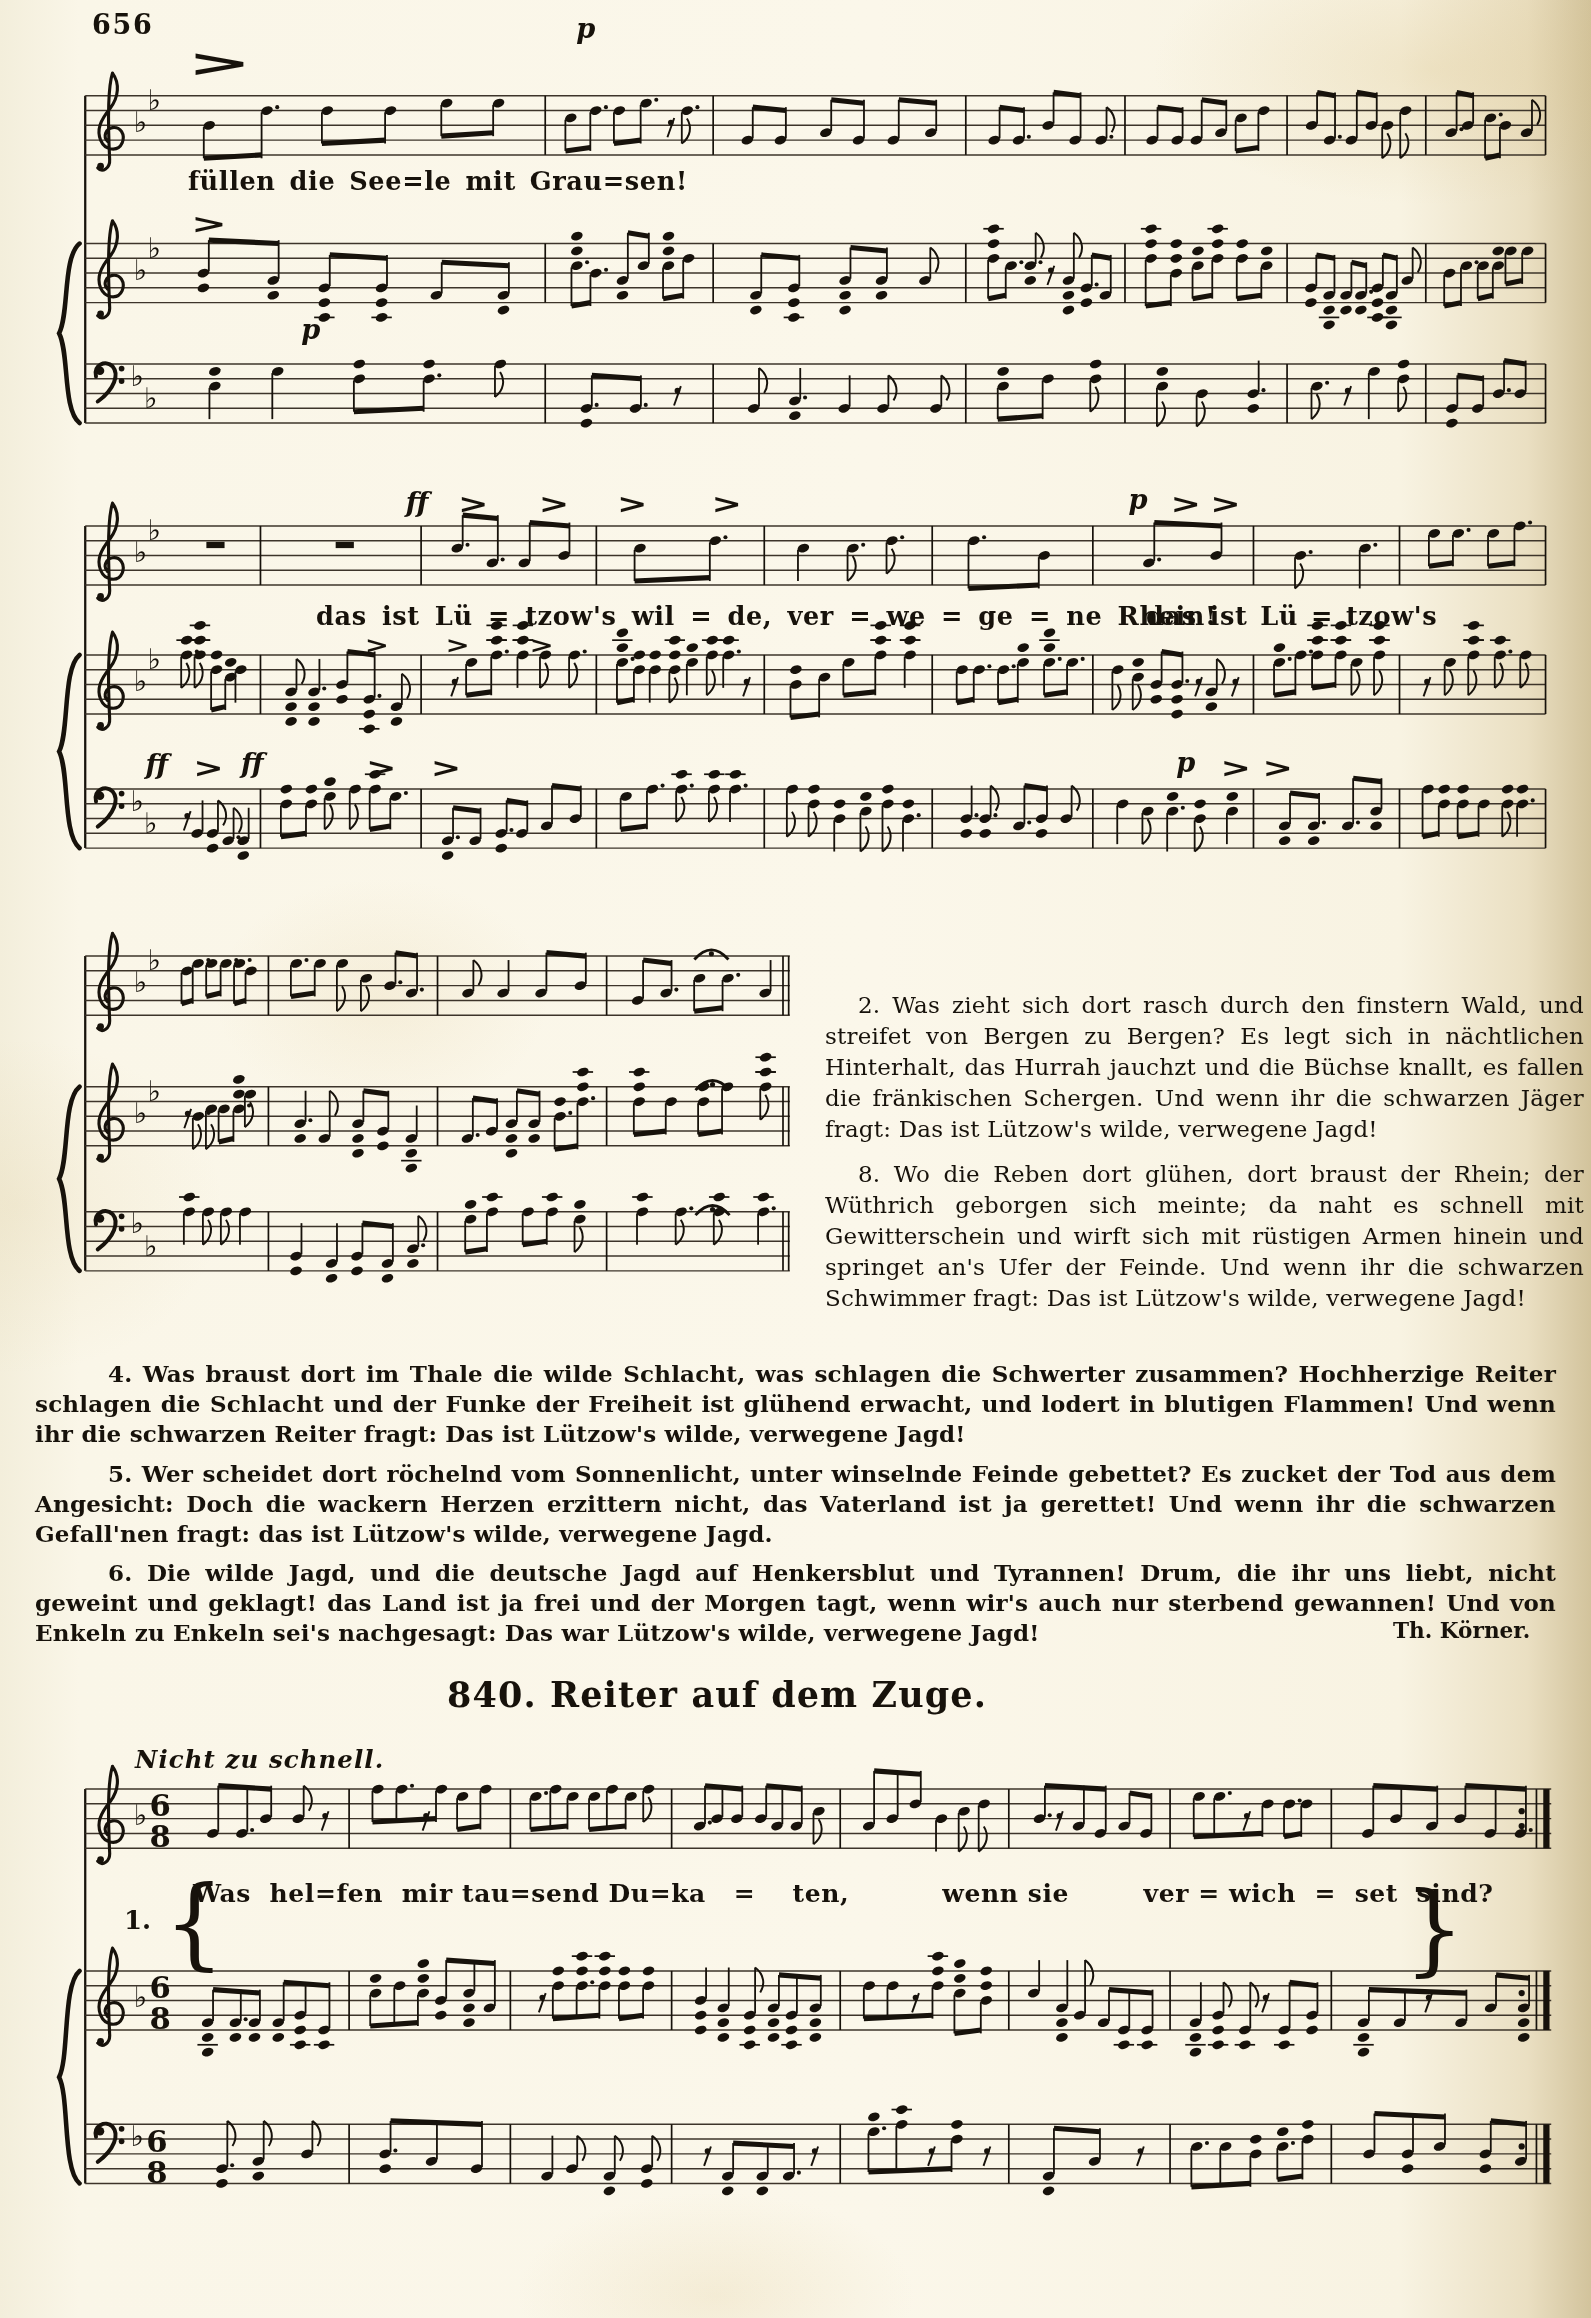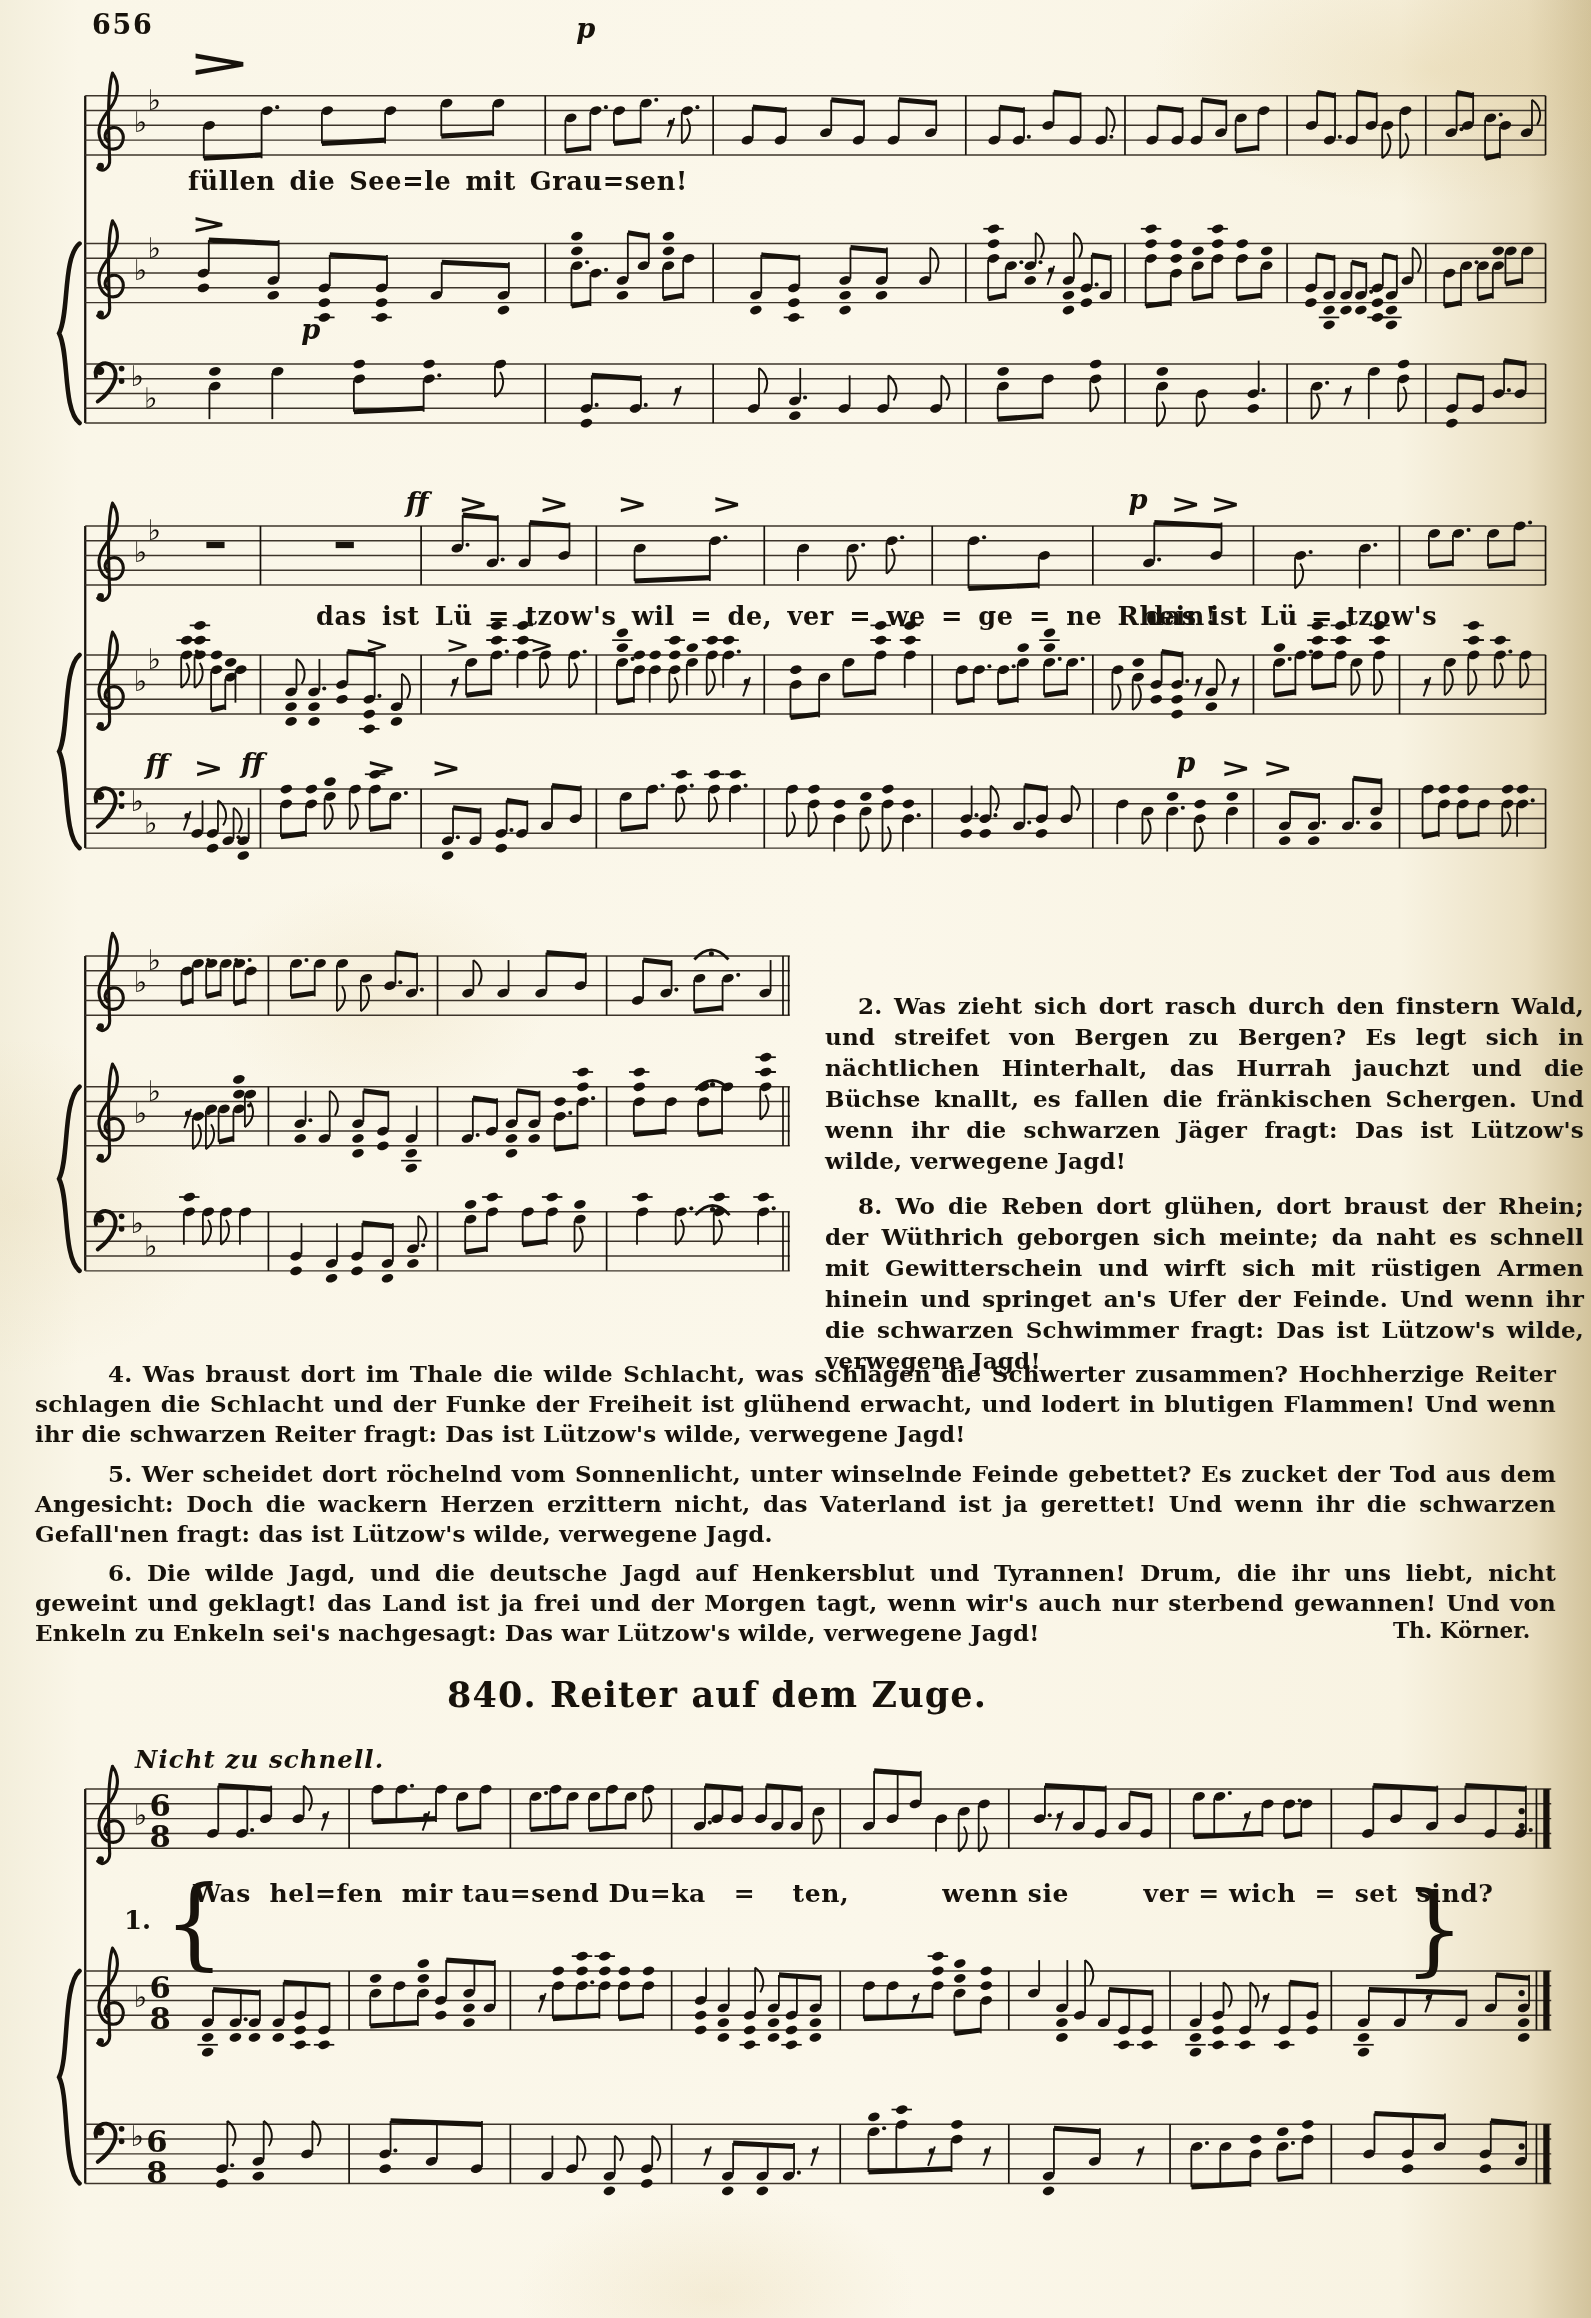--- a/index.html
+++ b/index.html
@@ -12,21 +12,21 @@
       radial-gradient(296px 239px at 1% 52%, rgba(214,190,130,.16), transparent 70%),
       radial-gradient(239px 170px at 24% 43%, rgba(222,198,142,.18), transparent 70%),
       radial-gradient(284px 148px at 45% 99%, rgba(216,192,132,.20), transparent 70%),
       linear-gradient(90deg,#f3eedb 0%,#faf6e8 5%,#fbf7ea 55%,#f8f3e2 88%,#eadfc2 96%,#d2c39c 100%);
   }
   #music-canvas{position:absolute;left:0;top:0;width:1591px;height:2319px;}
   .abs{position:absolute;}
   .pagenum{font-size:27px;font-weight:bold;letter-spacing:1.7px;margin-left:32px;}
   .lyric{font-size:25.6px;font-weight:bold;white-space:pre;letter-spacing:0.6px;}
   .verse-col{left:825px;top:990px;width:759px;font-size:23px;line-height:31px;
-    font-weight:bold;text-align:justify;letter-spacing:0.2px;}
+    font-weight:normal;text-align:justify;letter-spacing:0.2px;}
   .verse-col p{margin:0 0 13.6px 0;text-indent:33px;}
   .verses-full{left:35px;top:1359px;width:1521px;font-size:23px;line-height:30px;
     font-weight:bold;text-align:justify;letter-spacing:0.2px;}
   .verses-full p{margin:0 0 9.7px 0;text-indent:73px;}
   .attribution{left:1393px;top:1618px;font-size:21.6px;font-weight:bold;}
   .song-title{left:0;top:1674px;width:1434px;text-align:center;font-size:35px;
     font-weight:bold;letter-spacing:1.1px;margin:0;}
   .tempo{left:135px;top:1745px;font-size:24.4px;font-style:italic;font-weight:bold;letter-spacing:1.1px;}
   .verse-num{left:124px;top:1905px;font-size:26px;font-weight:bold;}
   .cbrace{font-size:95px;font-weight:normal;line-height:85px;transform:scaleY(1.05);}

